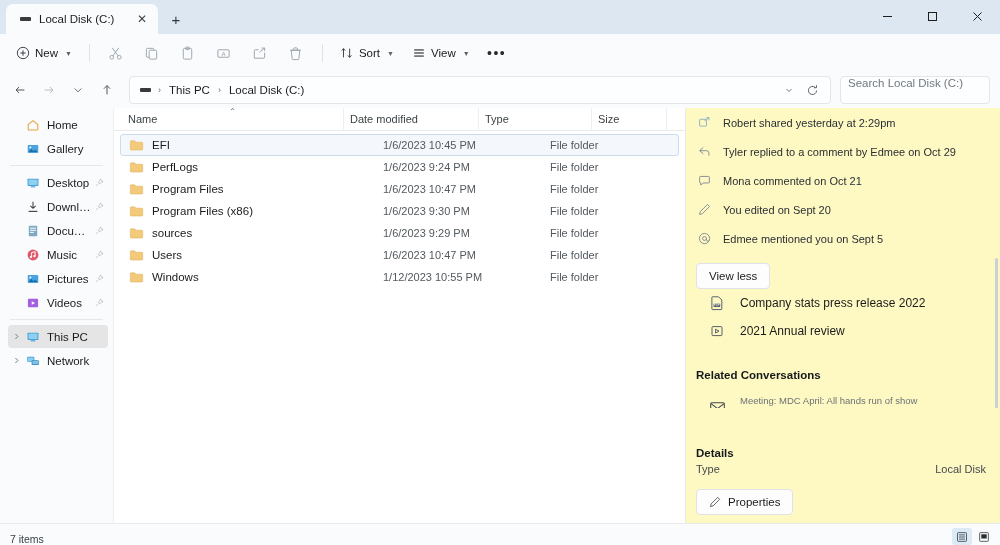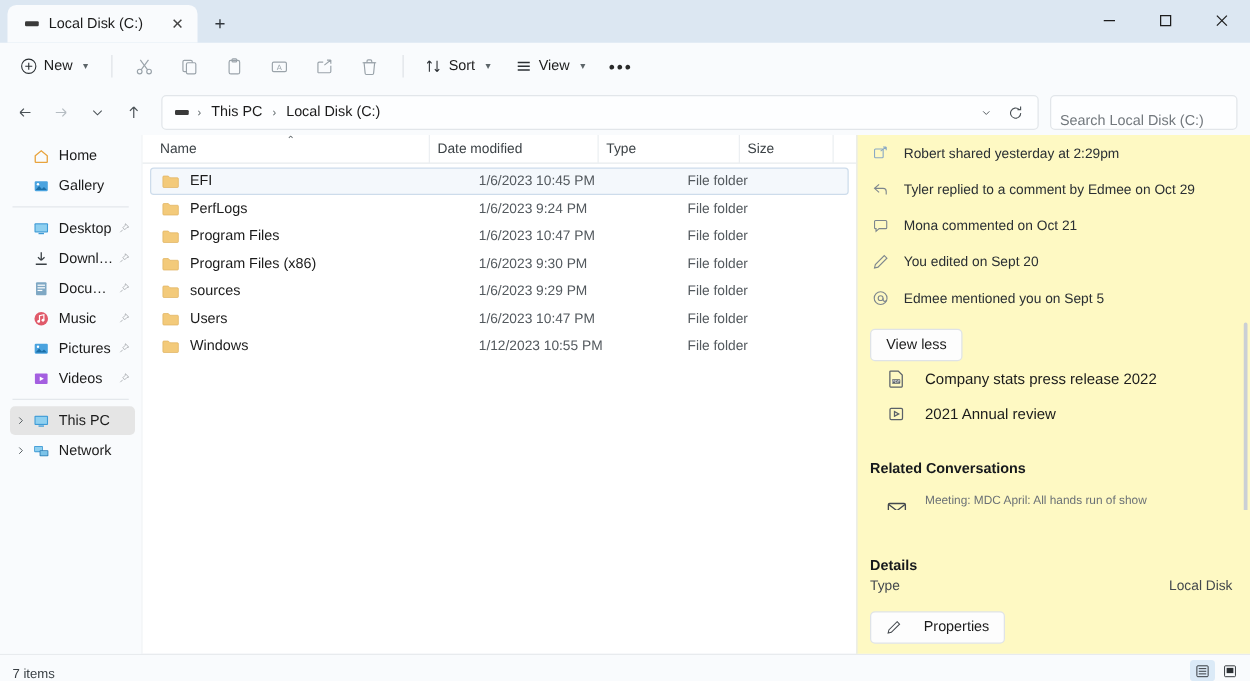--- a/index.html
+++ b/index.html
@@ -120,21 +120,21 @@
     font-size: 11.5px; color: #1b1b1b;
     padding: 3px 5px; border-radius: 3px; white-space: nowrap;
   }
   .crumb-sep { font-size: 9px; color: #5d6569; padding: 0 1px; }
   .crumb-right { margin-left: auto; display: flex; align-items: center; }
   .crumb-chev { width: 22px; height: 24px; display: flex; align-items: center; justify-content: center; font-size: 8px; color: #4a5156; }
   .refresh { width: 24px; height: 24px; display: flex; align-items: center; justify-content: center; color: #4a5156; }
   .searchbox {
     width: 150px; height: 28px; margin-left: 8px;
     background: #fdfeff; border: 1px solid #e2e6ea; border-radius: 4px;
-    display: flex; align-items: flex-end; padding: 0 7px; gap: 6px;
+    display: flex; align-items: flex-start; padding: 0 7px; gap: 6px;
   }
   .search-input {
     flex: 1; border: none; outline: none; background: transparent;
     font-size: 11.5px; color: #555b60;
     font-family: "Liberation Sans", sans-serif;
   }
   .search-input::placeholder { color: #72787d; }
 
   
   .body { flex: 1; display: flex; min-height: 0; background: #f9fbfd; }
@@ -871,21 +871,21 @@
 
         <div class="pane-scrollbar"></div>
       </div>
 
       <div class="details-foot">
         <div class="sec-title" style="margin-top:0;margin-bottom:2px">Details</div>
         <div class="kv">
           <span class="kv-k">Type</span>
           <span class="kv-v">Local Disk</span>
         </div>
-        <div class="ghost-btn" style="margin-top:14px;gap:18px">
+        <div class="ghost-btn" style="margin-top:14px;gap:7px">
           <span class="tb-icon">
             <svg width="12" height="12" viewBox="0 0 16 16">
                 <path d="M11.6 1.8 L14.2 4.4 L5.4 13.2 L2 14 L2.8 10.6 Z" fill="none" stroke="#44494e" stroke-width="1.1"></path>
               </svg>
           </span>
           <span>Properties</span>
         </div>
       </div>
     </div>
   </div>

